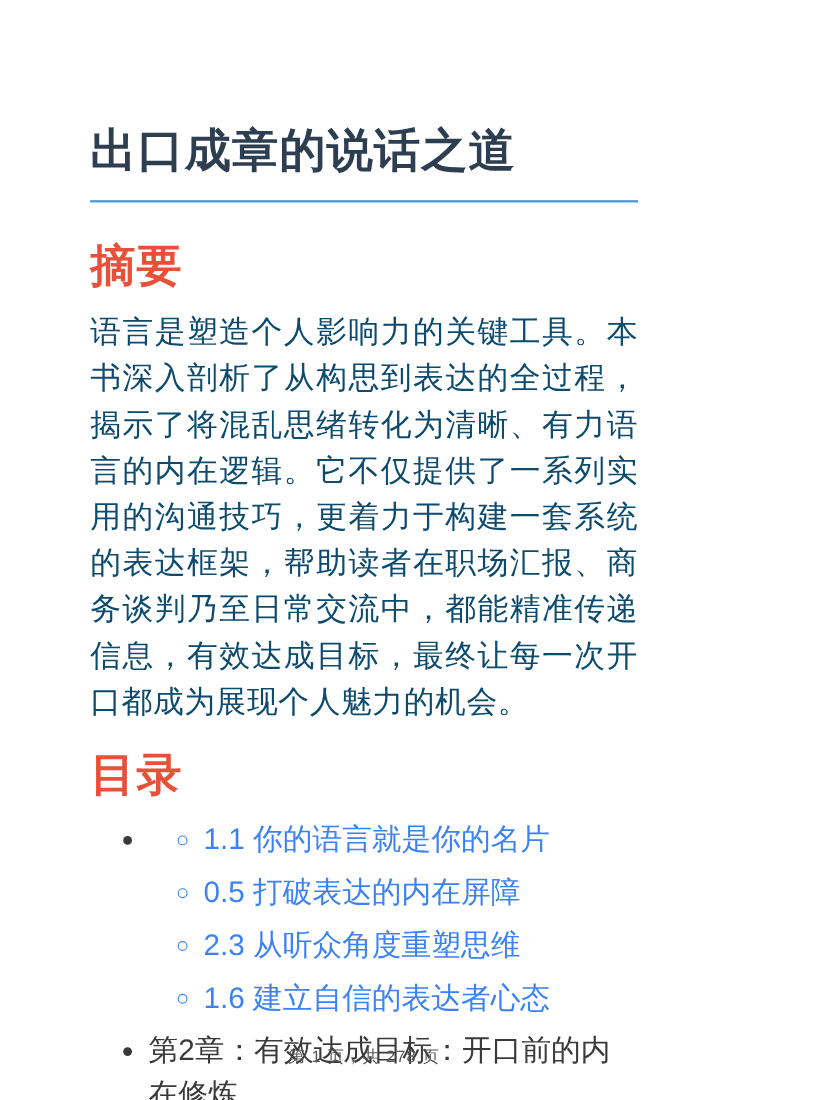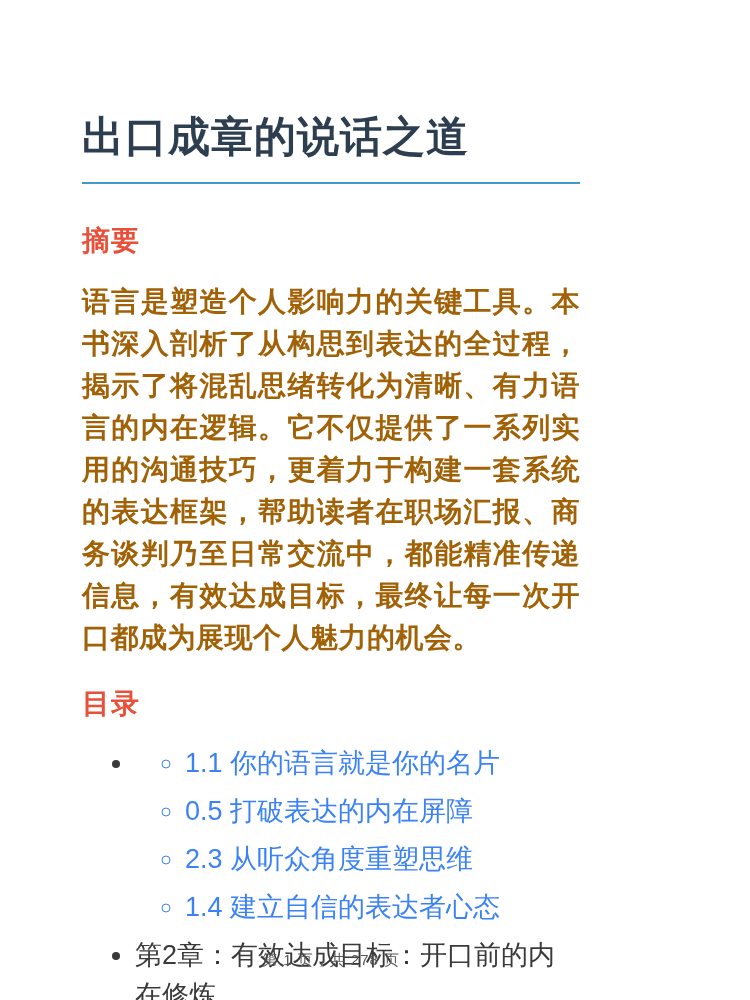--- a/index.html
+++ b/index.html
@@ -24,38 +24,37 @@
     font-size: 42px;
     line-height: 54px;
     font-weight: 700;
     color: #2c3e50;
     letter-spacing: 1px;
     padding-bottom: 18px;
     border-bottom: 2px solid #3d9ad1;
   }
 
   h2.section-heading {
-    font-size: 28px;
+    font-size: 41px;
     line-height: 38px;
     font-weight: 700;
     color: #e8503a;
     letter-spacing: 1px;
   }
 
   h2.abstract-heading { margin-top: 38px; }
   h2.toc-heading      { margin-top: 26px; }
 
   p.abstract {
     margin-top: 21px;
     font-size: 28px;
     line-height: 42px;
-    color: #a16207;
+    color: #0c4a6e;
     text-align: justify;
     letter-spacing: 0.5px;
-    font-weight: bold;
   }
 
   ul.toc-list {
     margin-top: 20px;
     padding-left: 53px;
     list-style-type: disc;
     color: #3a3a3a;
   }
 
   ul.toc-list > li {
@@ -101,21 +100,21 @@
   <p class="abstract">语言是塑造个人影响力的关键工具。本书深入剖析了从构思到表达的全过程，揭示了将混乱思绪转化为清晰、有力语言的内在逻辑。它不仅提供了一系列实用的沟通技巧，更着力于构建一套系统的表达框架，帮助读者在职场汇报、商务谈判乃至日常交流中，都能精准传递信息，有效达成目标，最终让每一次开口都成为展现个人魅力的机会。</p>
 
   <h2 class="section-heading toc-heading">目录</h2>
 
   <ul class="toc-list">
     <li>
       <ul class="toc-sublist">
         <li>1.1 你的语言就是你的名片</li>
         <li>0.5 打破表达的内在屏障</li>
         <li>2.3 从听众角度重塑思维</li>
-        <li>1.4 建立自信的表达者心态</li>
+        <li>1.6 建立自信的表达者心态</li>
       </ul>
     </li>
     <li>
       <span>第2章：有效达成目标：开口前的内在修炼</span>
     </li>
   </ul>
 
   <div class="page-footer">第 1 页，共 278 页</div>
 
 </div>

